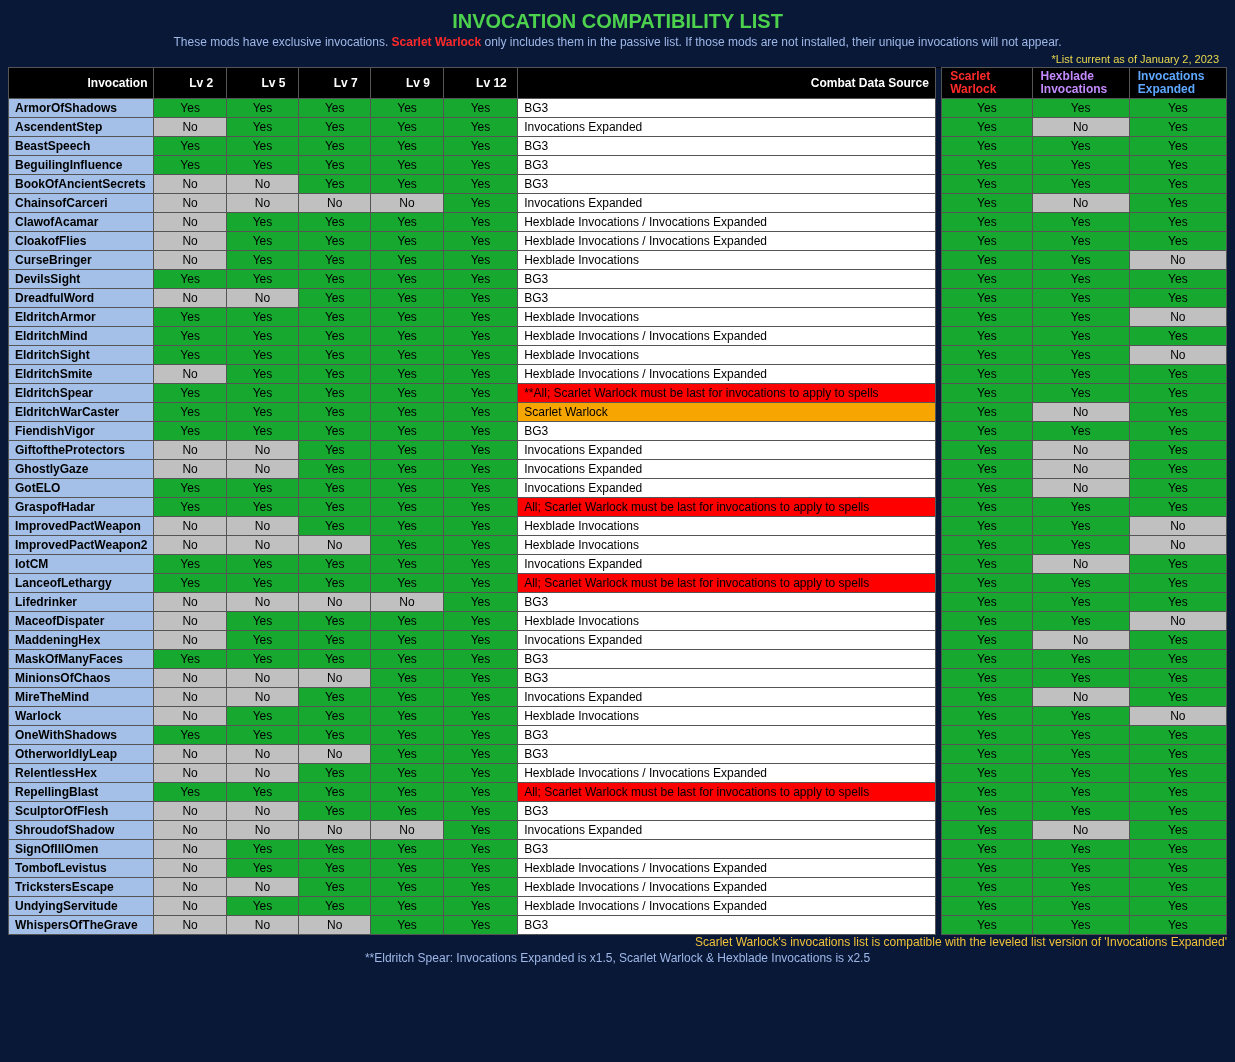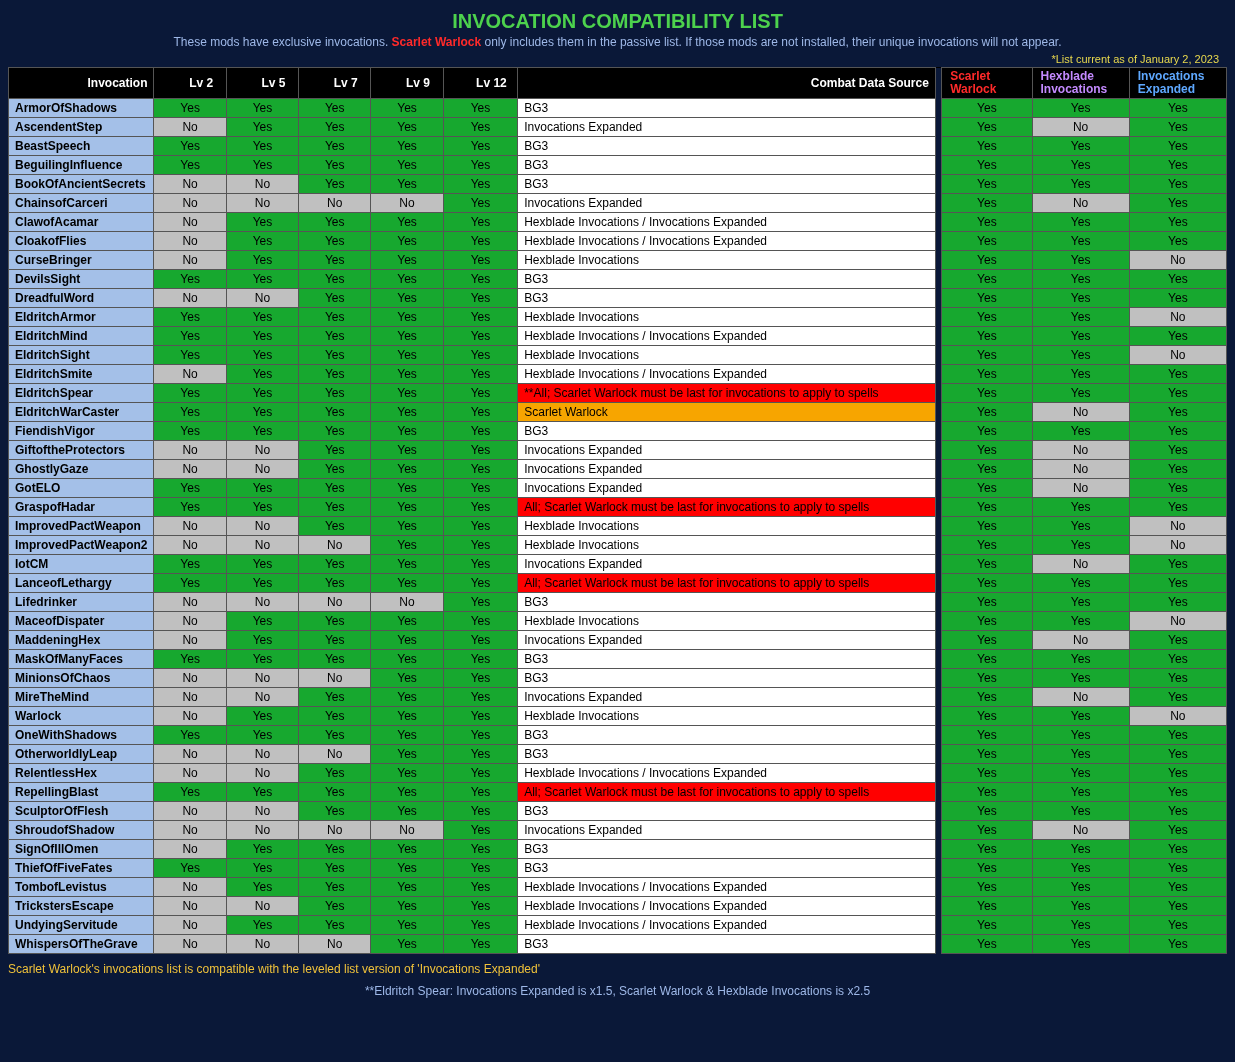--- a/index.html
+++ b/index.html
@@ -62,30 +62,30 @@
     font-weight: bold;
   }
   td.yes { background: #17a82f; color: #000; text-align: center; }
   td.no  { background: #c0c0c0; color: #000; text-align: center; }
   td.mod-yes { background: #17a82f; color: #000; text-align: center; }
   td.mod-no  { background: #c0c0c0; color: #000; text-align: center; }
   td.src { background: #fff; color: #000; }
   td.src-red { background: #ff0000; color: #000; }
   td.src-orange { background: #f7a500; color: #000; }
   .footer1 {
-    text-align: left;
+    text-align: right;
     color: #f0c23a;
     font-size: 12px;
-    margin-top: 8px;
+    margin-top: 0;
   }
   .footer2 {
     text-align: center;
     color: #9eb8e8;
     font-size: 12px;
-    margin-top: 8px;
+    margin-top: 2px;
   }
   .spacer-col { width: 8px; background: #0a1838 !important; border: none !important; padding: 0 !important; }
   thead th.spacer-col { background: #0a1838; border: none; }
 </style>
 </head>
 <body>
 
 <div class="header">
   <div class="title">INVOCATION COMPATIBILITY LIST</div>
   <div class="subtitle">
@@ -625,33 +625,20 @@
         <td class="yes">Yes</td>
         <td class="yes">Yes</td>
         <td class="yes">Yes</td>
         <td class="src">BG3</td>
         <td class="spacer-col"></td>
         <td class="mod-yes">Yes</td>
         <td class="mod-yes">Yes</td>
         <td class="mod-yes">Yes</td>
       </tr>
       <tr>
-        <td class="name">ThiefOfFiveFates</td>
-        <td class="yes">Yes</td>
-        <td class="yes">Yes</td>
-        <td class="yes">Yes</td>
-        <td class="yes">Yes</td>
-        <td class="yes">Yes</td>
-        <td class="src">BG3</td>
-        <td class="spacer-col"></td>
-        <td class="mod-yes">Yes</td>
-        <td class="mod-yes">Yes</td>
-        <td class="mod-yes">Yes</td>
-      </tr>
-      <tr>
         <td class="name">TombofLevistus</td>
         <td class="no">No</td>
         <td class="yes">Yes</td>
         <td class="yes">Yes</td>
         <td class="yes">Yes</td>
         <td class="yes">Yes</td>
         <td class="src">Hexblade Invocations / Invocations Expanded</td>
         <td class="spacer-col"></td>
         <td class="mod-yes">Yes</td>
         <td class="mod-yes">Yes</td>

